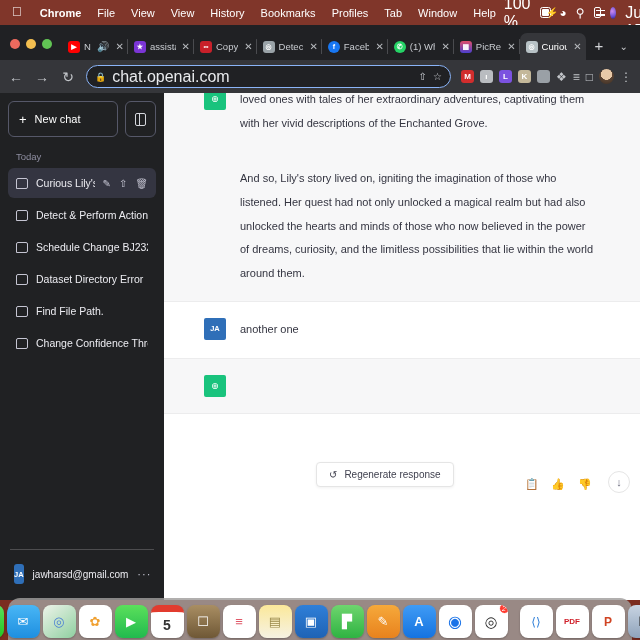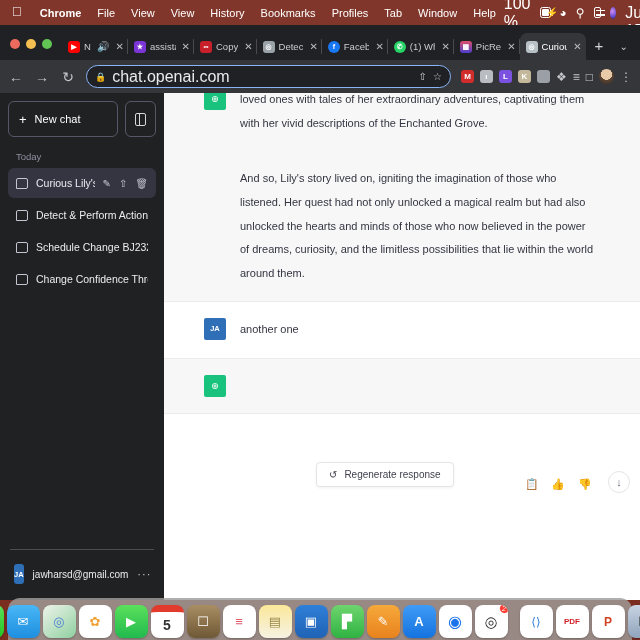--- a/index.html
+++ b/index.html
@@ -315,20 +315,28 @@
           </div>
           <div class="chat-item">
             <span class="bubble-ico"></span>
             <span class="chat-title">Schedule Change BJ232 TUN-</span>
           </div>
         </div>
 
         <div class="chat-list">
           <div class="chat-item">
             <span class="bubble-ico"></span>
+            <span class="chat-title">Dataset Directory Error</span>
+          </div>
+          <div class="chat-item">
+            <span class="bubble-ico"></span>
+            <span class="chat-title">Find File Path.</span>
+          </div>
+          <div class="chat-item">
+            <span class="bubble-ico"></span>
             <span class="chat-title">Change Confidence Threshol</span>
           </div>
         </div>
 
         <div class="side-bottom">
           <div class="side-divider"></div>
           <div class="user-row">
             <span class="user-av">JA</span>
             <span>jawharsd@gmail.com</span>
             <span class="dots-ico">···</span>

